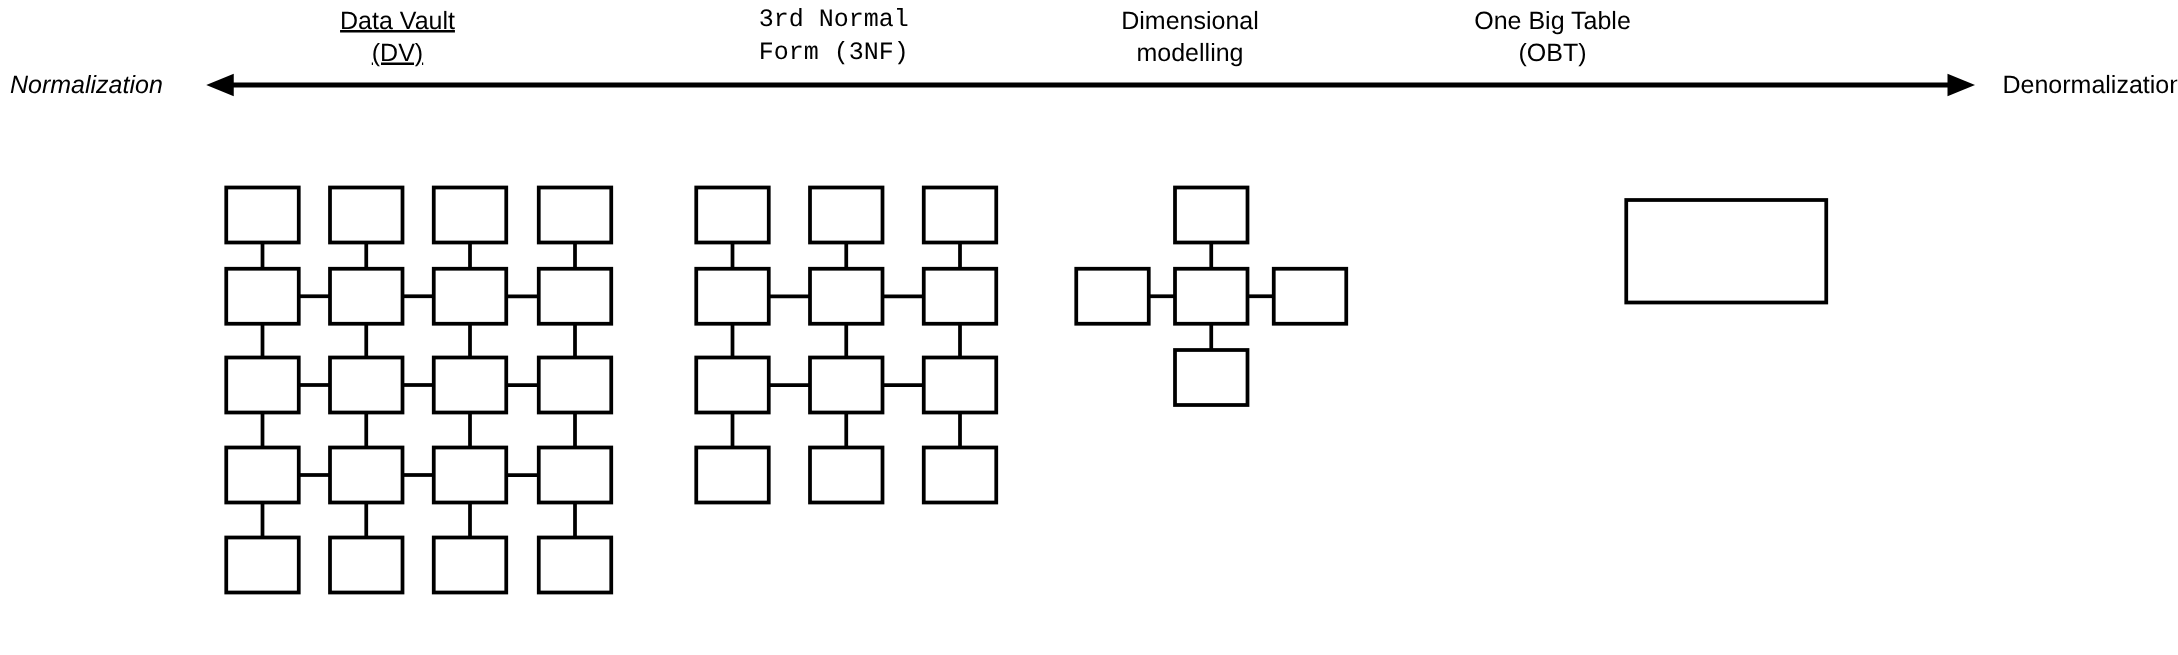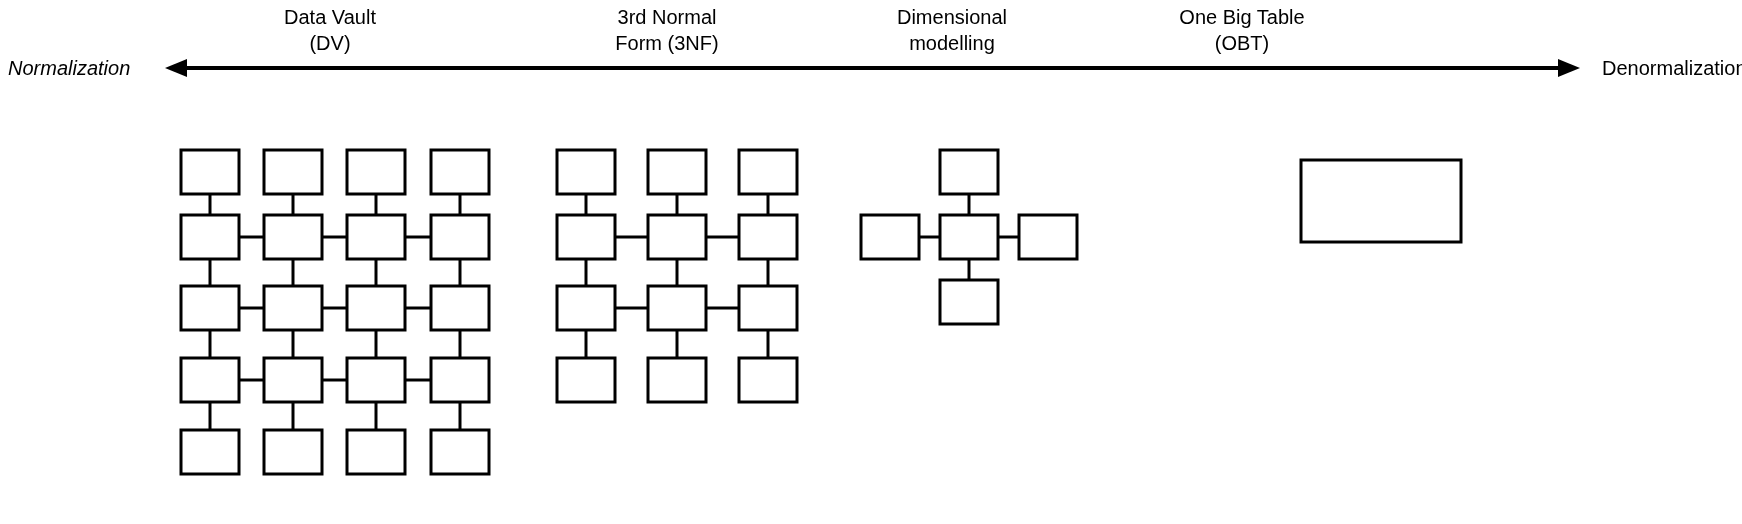--- a/index.html
+++ b/index.html
@@ -43,24 +43,24 @@
 </style>
 </head>
 <body>
 
 <div id="canvas">
 
   <div class="axis-label" style="left:8px; top:56px;font-style:italic;">Normalization</div>
 
   <div class="axis-label" style="left:1602px; top:56px;">Denormalization</div>
 
-  <div class="stage-label" style="left:230px; top:4px; width:200px;">Data Vault
+  <div class="stage-label" style="left:218px; top:4px; width:200px;text-decoration:underline;">Data Vault
 (DV)</div>
 
-  <div class="stage-label" style="left:567px; top:4px; width:200px;">3rd Normal
+  <div class="stage-label" style="left:567px; top:4px; width:200px;font-family:Liberation Mono, monospace;">3rd Normal
 Form (3NF)</div>
 
   <div class="stage-label" style="left:1142px; top:4px; width:200px;">One Big Table
 (OBT)</div>
 
   <div class="stage-label" style="left:852px; top:4px; width:200px;">Dimensional
 modelling</div>
 
   <svg class="diagram" viewBox="0 0 1742 524">
     <g id="axis-group">

